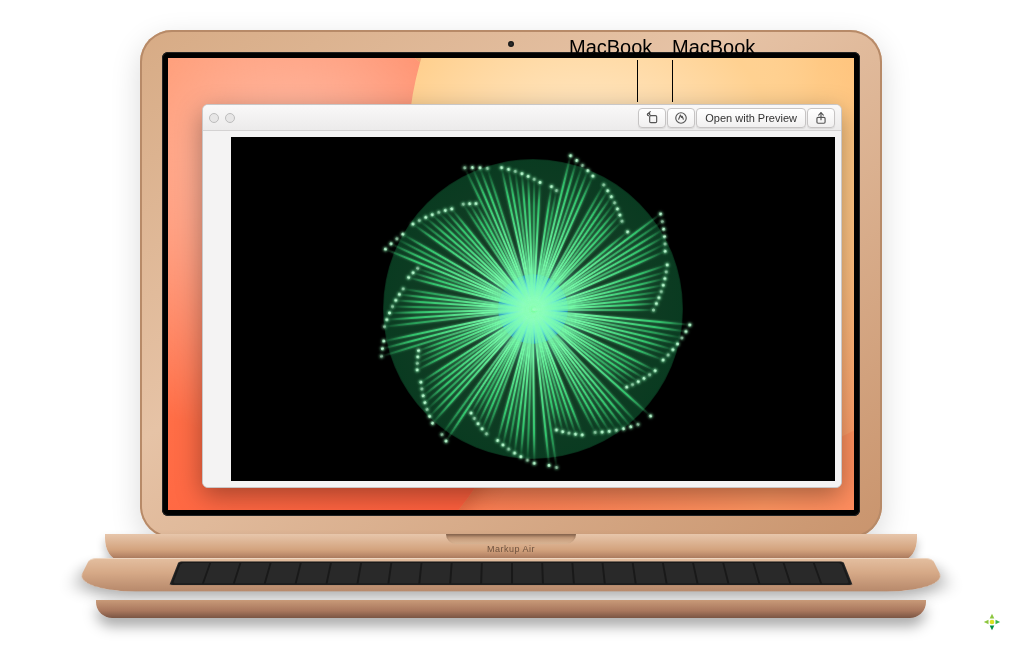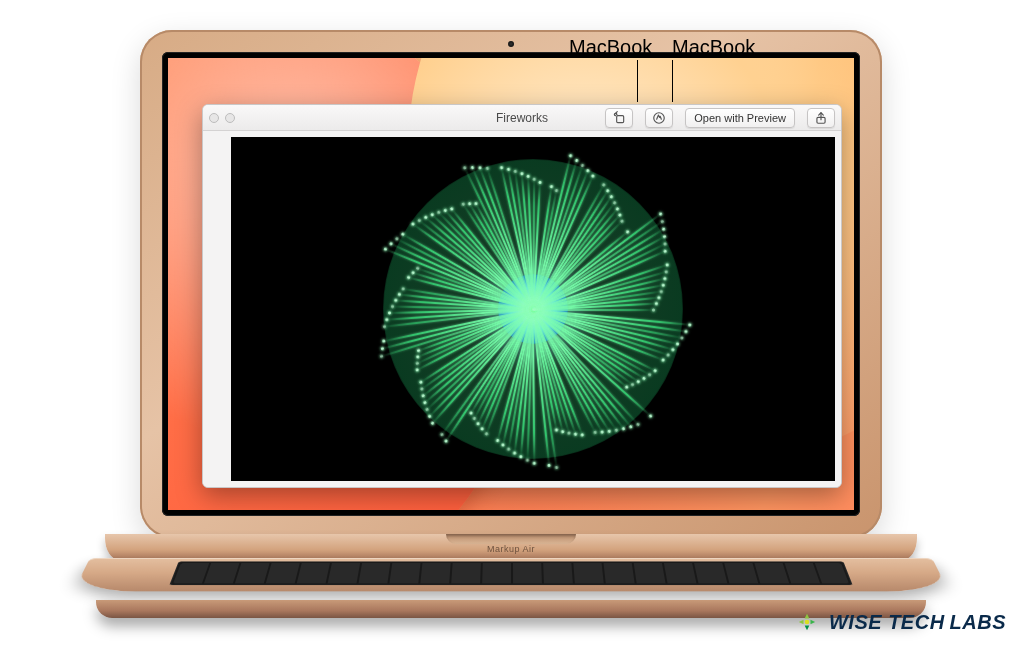--- a/index.html
+++ b/index.html
@@ -95,21 +95,21 @@
   }
   .traffic-lights { display: flex; gap: 6px; align-items: center; }
   .tl { width: 10px; height:10px; border-radius:50%; border:1px solid #bdbdbd; background:#e7e6e6; }
   .ql-title {
     position: absolute; left: 0; right: 0; text-align: center;
     font-size: 12px; color: #4a4a4a; pointer-events: none;
   }
   .ql-toolbar {
     margin-left: auto;
     display: flex;
-    gap: 12px;
+    gap: 1px;
     z-index: 1;
   }
   .ql-btn {
     height: 20px;
     min-width: 26px;
     padding: 0 6px;
     border: 1px solid #c6c4c4;
     border-radius: 4px;
     background: linear-gradient(#ffffff,#f1f0f0);
     box-shadow: 0 1px 0 rgba(255,255,255,.8) inset, 0 1px 1px rgba(0,0,0,.08);
@@ -288,21 +288,20 @@
     <div class="screen">
 
       <div class="ql-window">
         <div class="ql-titlebar">
 
           <div class="traffic-lights">
             <span class="tl"></span>
             <span class="tl"></span>
           </div>
 
-          <div class="ql-title">Fireworks</div>
 
           <div class="ql-toolbar">
 
             <span class="ql-btn" title="Rotate">
               <span>
                 <svg width="14" height="14" viewBox="0 0 24 24" fill="none" stroke="#555" stroke-width="2" stroke-linecap="round" stroke-linejoin="round">
                   <rect x="8" y="8" width="12" height="12" rx="2"></rect>
                   <path d="M8 4h-2a2 2 0 0 0 0 4"></path>
                   <polyline points="9 1 6 4 9 7"></polyline>
                 </svg>
@@ -488,17 +487,13 @@
     <svg width="28" height="28" viewBox="0 0 48 48">
       <g transform="translate(24 24)">
         <polygon points="0,-14 4,-6 -4,-6" fill="#8cc63f"></polygon>
         <polygon points="0,-14 4,-6 -4,-6" fill="#39b54a" transform="rotate(90)"></polygon>
         <polygon points="0,-14 4,-6 -4,-6" fill="#009245" transform="rotate(180)"></polygon>
         <polygon points="0,-14 4,-6 -4,-6" fill="#8cc63f" transform="rotate(270)"></polygon>
         <circle r="4" fill="#d9e021"></circle>
       </g>
     </svg>
   </span>
-  <span>
-    <span class="w1">WISE TECH</span>
-    <span class="w2">LABS</span>
-  </span>
 </div>
 
 </body></html>

